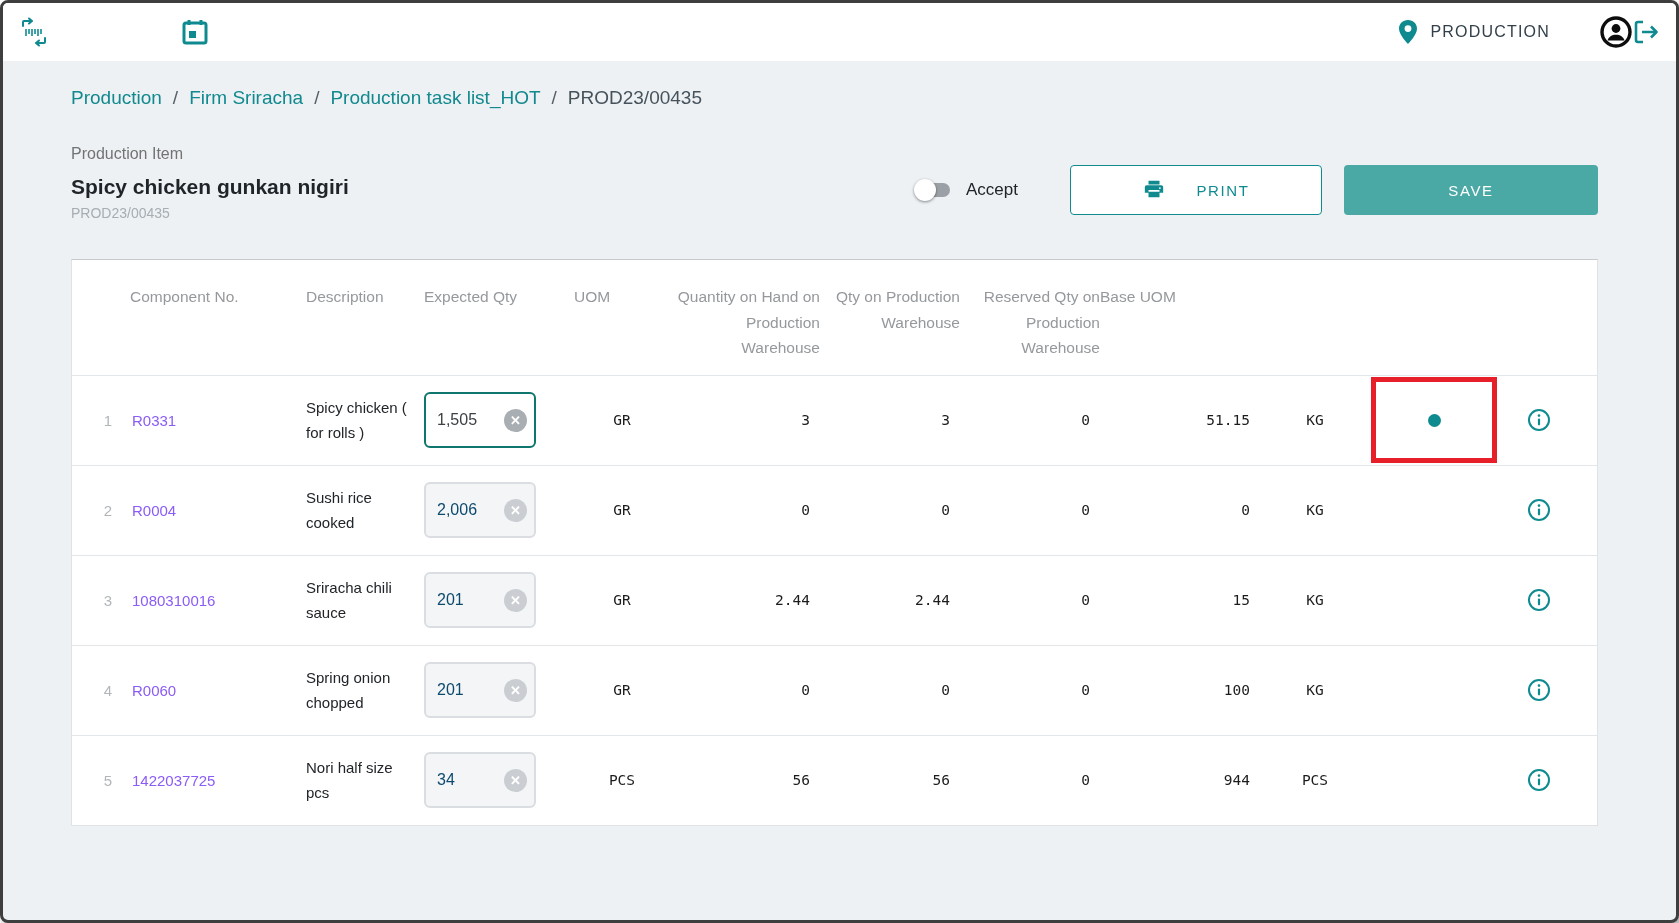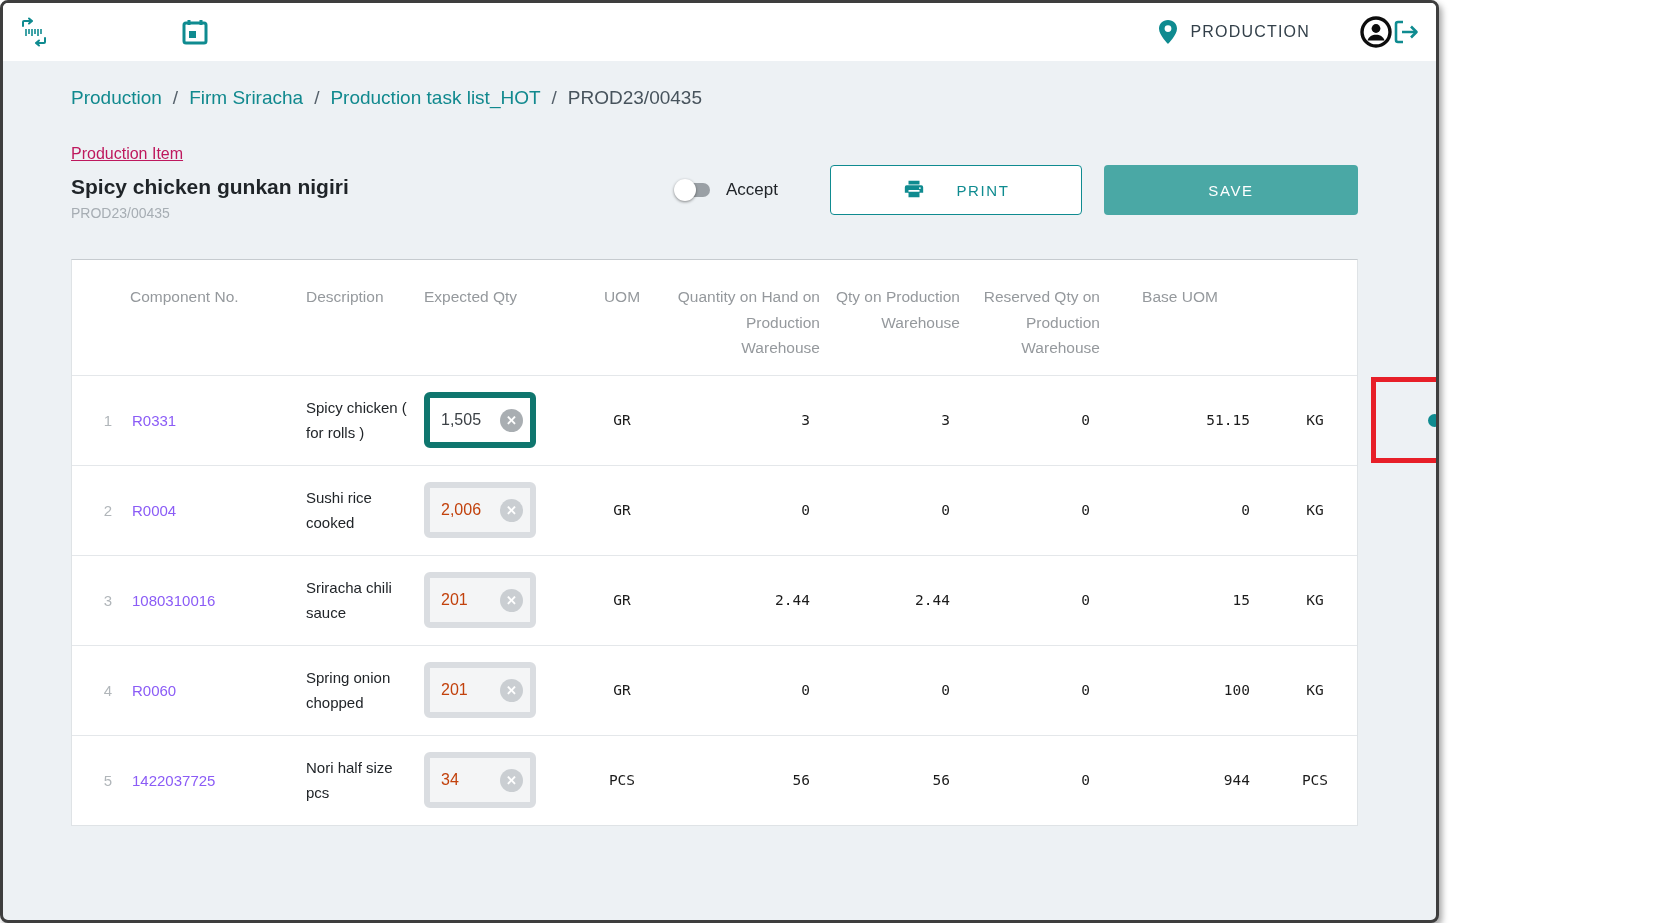--- a/index.html
+++ b/index.html
@@ -1,18 +1,18 @@
 <!DOCTYPE html>
 <html><head>
 <meta charset="utf-8">
 <style>
   * { margin:0; padding:0; box-sizing:border-box; }
   body { background:#ffffff; font-family:"Liberation Sans", sans-serif; }
   .frame {
-    position:relative; width:1439px; height:923px;
+    position:relative; width:1679px; height:923px;
     border:3px solid #3e3e3e; border-radius:8px; overflow:hidden;
     box-shadow:3px 4px 6px rgba(0,0,0,.35); background:#edf1f4;
   }
   
   .topbar {
     height:58px; background:#ffffff; display:flex; align-items:center;
     padding:0 16px;
   }
   .icon-btn { display:flex; align-items:center; justify-content:center; cursor:pointer; background:none; border:none; }
   .cal { margin-left:132px; }
@@ -21,21 +21,21 @@
   .account { margin-left:40px; }
   .logout { margin-left:auto; }
   
   .content { height:calc(100% - 58px); padding:26px 78px 0 68px; }
   .breadcrumb { display:flex; align-items:center; gap:11px; font-size:19px; color:#11898e; }
   .breadcrumb .crumb { cursor:pointer; }
   .breadcrumb .sep { color:#55606a; }
   .breadcrumb .current { color:#47535c; }
 
   .page-head { display:flex; justify-content:space-between; margin-top:36px; }
-  .ph-left .section-label { font-size:16px; color:#be185d;text-decoration:underline; }
+  .ph-left .section-label { font-size:16px; color:#737373; }
   .ph-left .title { font-size:21px; font-weight:bold; color:#1f2428; margin-top:12px; }
   .ph-left .subtitle { font-size:14px; color:#a6adb3; margin-top:6px; }
   .ph-right { display:flex; align-items:center; margin-top:14px; }
 
   .switch { position:relative; width:38px; height:22px; cursor:pointer; margin-right:14px; }
   .switch .track { position:absolute; left:4px; top:4px; width:32px; height:14px; border-radius:7px; background:#9aa0a5; }
   .switch .thumb { position:absolute; left:0; top:0; width:22px; height:22px; border-radius:50%; background:#ffffff; box-shadow:0 1px 3px rgba(0,0,0,.45); }
   .accept-label { font-size:17px; color:#212529; margin-right:52px; }
 
   .btn-print {
@@ -56,41 +56,41 @@
     border:1px solid #dfe3e6; border-top:1px solid #c6cbcf;
   }
   .trow {
     display:grid;
     grid-template-columns:44px 176px 118px 150px 96px 150px 140px 140px 160px 110px 128px 82px;
     align-items:center; padding:7px 14px;
   }
   .thead { padding-top:14px; padding-bottom:14px; }
   .thead .hc { font-size:15.5px; color:#95999d; line-height:1.65; align-self:start; padding-top:10px; }
   .tbody-row { border-top:1px solid #e4e7ea; min-height:90px; padding-top:8px; padding-bottom:8px; }
-  .al { text-align:left; } .ar { text-align:right; } .ac { text-align:center; }
+  .al { text-align:left; } .ar { text-align:right; } .ac { text-align:left; }
   .idx { font-size:15px; color:#b1b6ba; text-align:center; }
   .comp { font-size:15px; color:#8b5cf6; padding-left:2px; }
   .desc { font-size:15px; color:#212529; line-height:1.7; padding-right:8px; }
   .mono { font-family:"DejaVu Sans Mono", monospace; font-size:14.5px; color:#1c1c1c; padding-right:10px; }
   .uomc { padding-right:0; text-align:center; }
   .qty-wrap { display:flex; }
   .qty-field {
-    width:112px; height:56px; border:6px solid #0f766e; border-radius:6px; background:#ffffff;
+    width:112px; height:56px; border:2px solid #0f766e; border-radius:6px; background:#ffffff;
     display:flex; align-items:center; padding:0 7px 0 11px;
   }
   .qty-field input {
     width:100%; min-width:0; border:none; outline:none; background:transparent;
     font-size:16px; color:#3c4146; font-family:"Liberation Sans", sans-serif;
   }
   .qty-field .clear {
     flex:0 0 auto; width:23px; height:23px; border-radius:50%; background:#a9aeb2; border:none; cursor:pointer;
     color:#ffffff; font-size:13px; font-weight:bold; line-height:1; display:flex; align-items:center; justify-content:center;
   }
   .qty-field.disabled { background:#f4f5f6; border-color:#dadde1; }
-  .qty-field.disabled input { color:#c2410c; }
+  .qty-field.disabled input { color:#0c4a6e; }
   .qty-field.disabled .clear { background:#caced2; }
   .reweigh-cell { position:relative; height:100%; display:flex; align-items:center; justify-content:center; }
   .dot { width:13px; height:13px; border-radius:50%; background:#0f8b90; }
   .red-box {
     position:absolute; left:50%; top:50%; transform:translate(-50%,-50%);
     width:126px; height:86px; border:5px solid #e71f28; pointer-events:none;
   }
   .info-cell { display:flex; justify-content:center; }
   .info-icon { cursor:pointer; display:flex; }
 </style>

